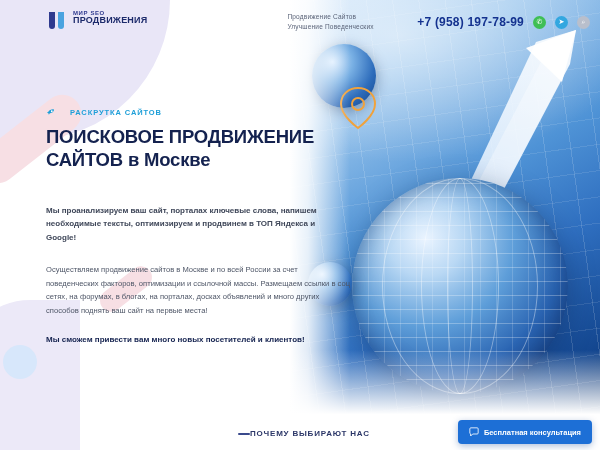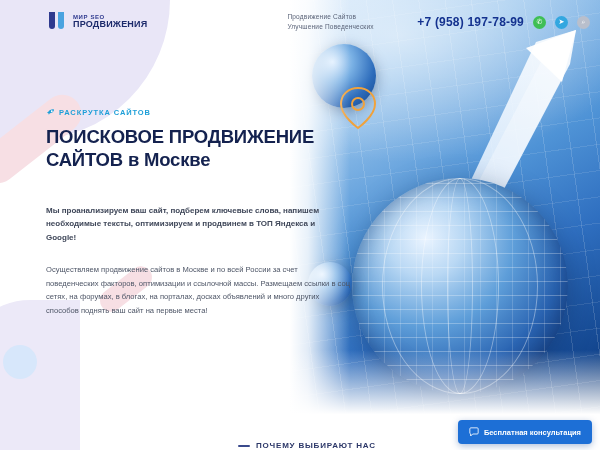--- a/index.html
+++ b/index.html
@@ -143,21 +143,20 @@
     position: absolute;
     left: 0; top: 0;
     width: 600px; height: 44px;
     display: flex;
     align-items: center;
     padding: 0 10px 0 46px;
     z-index: 12;
   }
   .logo {
     display: flex;
-    align-items: center;
     gap: 5px;
   }
   .logo-mark { width: 22px; height: 24px; }
   .logo-text { line-height: 1.05; }
   .logo-line1 {
     font-size: 6px;
     letter-spacing: .6px;
     color: #2f3a8f;
     font-weight: 700;
   }
@@ -204,21 +203,21 @@
   
   .content {
     position: absolute;
     left: 46px; top: 108px;
     width: 318px;
     z-index: 10;
   }
   .eyebrow {
     display: flex;
     align-items: center;
-    gap: 4px;
+    gap: 15px;
     color: #1e9fd8;
     font-size: 7.5px;
     font-weight: 700;
     letter-spacing: .9px;
     margin-bottom: 9px;
   }
   .eyebrow-icon {
     width: 9px; height: 9px;
     display: inline-block;
   }
@@ -248,24 +247,23 @@
   .cta-line {
     font-size: 8px;
     line-height: 1.6;
     color: #14224f;
     font-weight: 700;
   }
 
   
   .footer-link {
     position: absolute;
-    left: 238px; bottom: 0;
-    display: flex;
-    align-items: center;
-    gap: 6px;
+    left: 238px; bottom: 12px;
+    display: flex;
+    align-items: center;
     z-index: 12;
     justify-content: space-between;
   }
   .footer-dash {
     width: 12px; height: 2px;
     background: #3a4a8c;
     border-radius: 2px;
   }
   .footer-text {
     font-size: 8px;
@@ -370,22 +368,23 @@
   <div class="content">
     <div class="eyebrow">
       <svg class="eyebrow-icon" viewBox="0 0 10 10">
         <path d="M8.6 1.4 C6 1.1 3.6 2.3 2.4 4.4 L1 5.2 l1.6 .6 .6 1.6 .8 -1.4 C8.1 5.2 9.3 3 8.6 1.4 Z" fill="#1e9fd8"></path>
         <circle cx="6.4" cy="3.6" r="1" fill="#ffffff"></circle>
       </svg>
       <span>РАСКРУТКА САЙТОВ</span>
     </div>
 
     <h1>ПОИСКОВОЕ ПРОДВИЖЕНИЕ САЙТОВ в Москве</h1>
-    <p class="lead">Мы проанализируем ваш сайт, подберем ключевые слова, напишем необходимые тексты, оптимизируем и продвинем в ТОП Яндекса и Google!</p>
+    <p class="lead">Мы проанализируем ваш сайт, порталах ключевые слова, напишем необходимые тексты, оптимизируем и продвинем в ТОП Яндекса и Google!</p>
     <p class="body">Осуществляем продвижение сайтов в Москве и по всей России за счет поведенческих факторов, оптимизации и ссылочной массы. Размещаем ссылки в соц сетях, на форумах, в блогах, на порталах, досках объявлений и много других способов поднять ваш сайт на первые места!</p>
+    <p class="cta-line">Мы сможем привести вам много новых посетителей и клиентов!</p>
   </div>
 
   <div class="footer-link">
     <span class="footer-dash"></span>
     <span class="footer-text">ПОЧЕМУ ВЫБИРАЮТ НАС</span>
   </div>
 
   <button class="consult-btn">
     <svg class="consult-icon" viewBox="0 0 12 12">
       <path d="M1 2.2 A1.2 1.2 0 0 1 2.2 1 h7.6 A1.2 1.2 0 0 1 11 2.2 v5 A1.2 1.2 0 0 1 9.8 8.4 H4.4 L2 10.8 V8.4 A1.2 1.2 0 0 1 1 7.2 Z" fill="none" stroke="#ffffff" stroke-width="1"></path>

